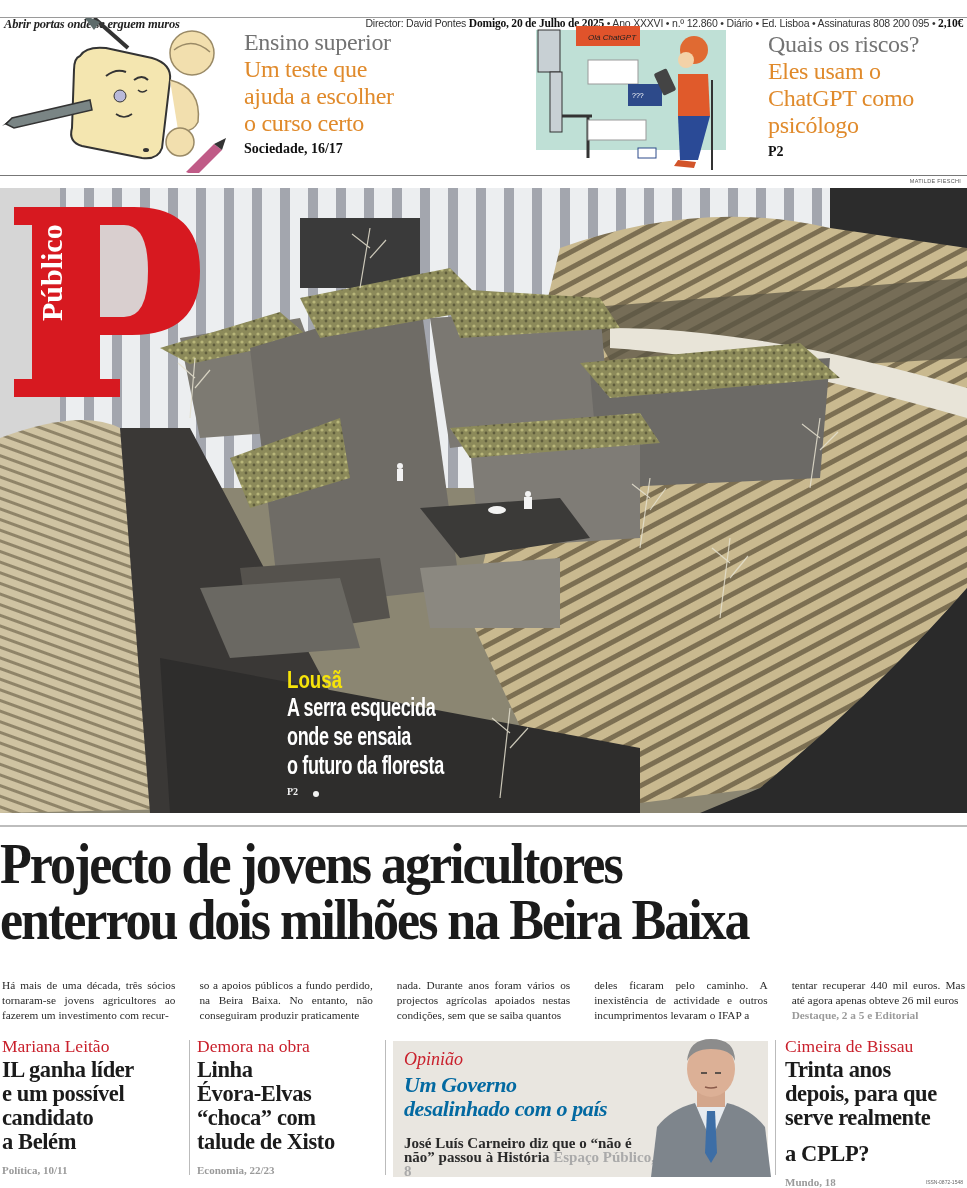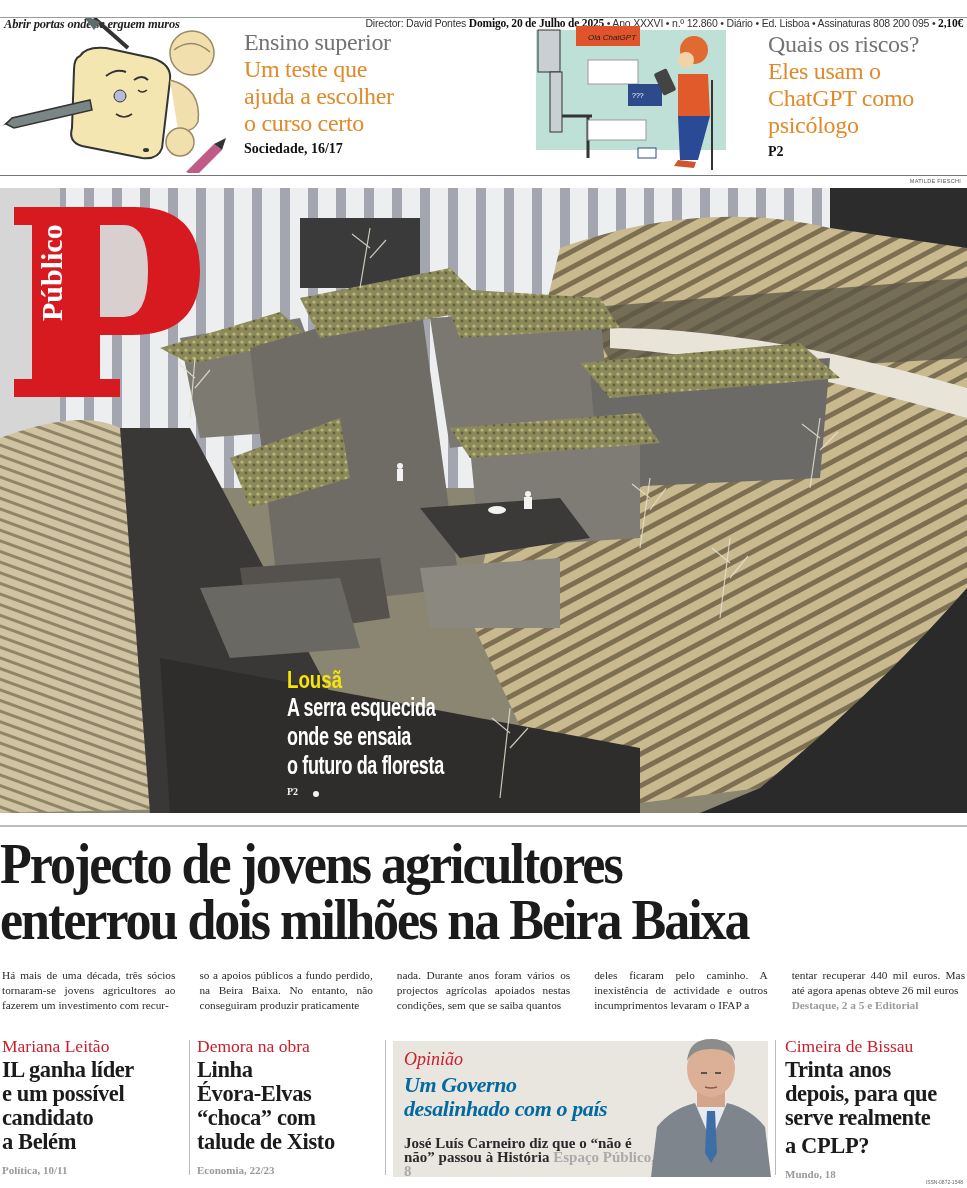--- a/index.html
+++ b/index.html
@@ -32,21 +32,21 @@
   .caption-ref { color: #f2f2f2; font-family: "Liberation Serif", serif; font-size: 10px; margin-top: 6px; }
 
   
   .logo { position: absolute; left: 14px; top: 203px; width: 188px; height: 194px; }
 
   
   .main-head { position: absolute; left: 0; top: 836px; width: 967px; font-family: "Liberation Serif", serif; font-weight: bold; font-size: 56px; line-height: 56px; letter-spacing: -2.2px; color: #1b1b1b; transform: scaleX(0.93); transform-origin: left; white-space: nowrap; }
 
   
   .lede { position: absolute; top: 968px; left: 2px; width: 963px; display: flex; gap: 24px; font-family: "Liberation Serif", serif; font-size: 11.3px; line-height: 15px; color: #2a2a2a; }
-  .lede p { width: 174px; text-align: justify; }
+  .lede p { width: 174px; text-align: justify; margin-top: 10px; }
   .lede .ref { color: #9a9a9a; font-weight: bold; }
 
   
   .bottom-block { position: absolute; top: 1036px; font-family: "Liberation Serif", serif; }
   .bb-kicker { color: #c9202c; font-size: 17.5px; line-height: 20px; }
   .bb-head { font-weight: bold; font-size: 22.5px; line-height: 24px; color: #1b1b1b; letter-spacing: -0.4px; margin-top: 2px; }
   .bb-ref { color: #9a9a9a; font-size: 11px; font-weight: bold; margin-top: 10px; }
   .vrule { position: absolute; top: 1040px; width: 1px; height: 135px; background: #bbb; }
 
   .opinion { position: absolute; left: 393px; top: 1041px; width: 375px; height: 136px; background: #e9e6e0; }
@@ -279,17 +279,17 @@
     <path d="M54 56 Q60 58 66 56" stroke="#8a5a4a" stroke-width="1.5" fill="none"></path>
   </svg>
 </div>
 
 <div class="vrule" style="left:775px;"></div>
 <div class="bottom-block" style="left:785px; width:182px;">
   <div class="bb-kicker">Cimeira de Bissau</div>
   <div class="bb-head">Trinta anos</div>
   <div class="bb-head" style="margin-top:0">depois, para que</div>
   <div class="bb-head" style="margin-top:0">serve realmente</div>
-  <div class="bb-head" style="margin-top:4px">a CPLP?</div>
+  <div class="bb-head" style="margin-top:12px">a CPLP?</div>
   <div class="bb-ref">Mundo, 18</div>
 </div>
 
 <div class="issn">ISSN-0872-1548</div>
 
 </body></html>

